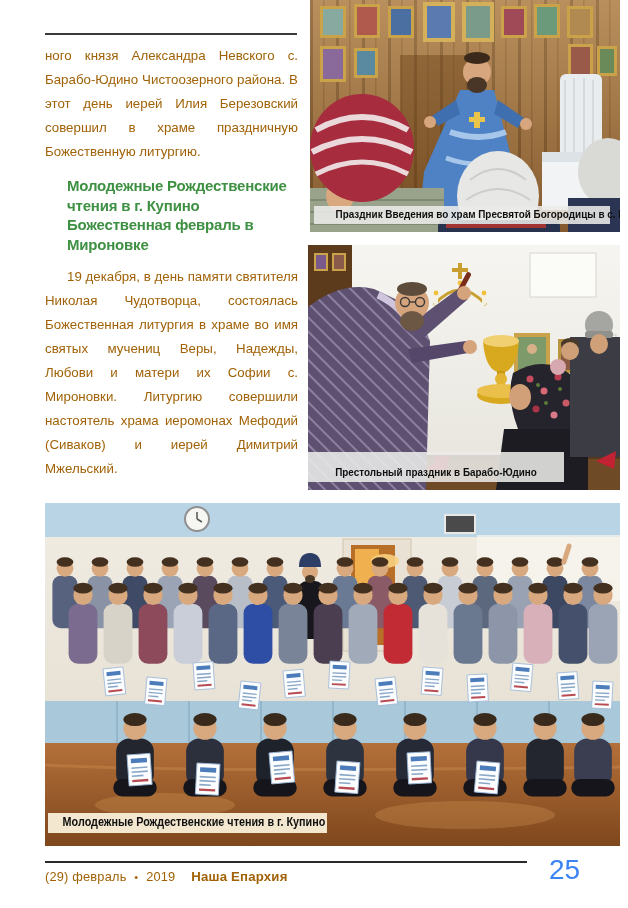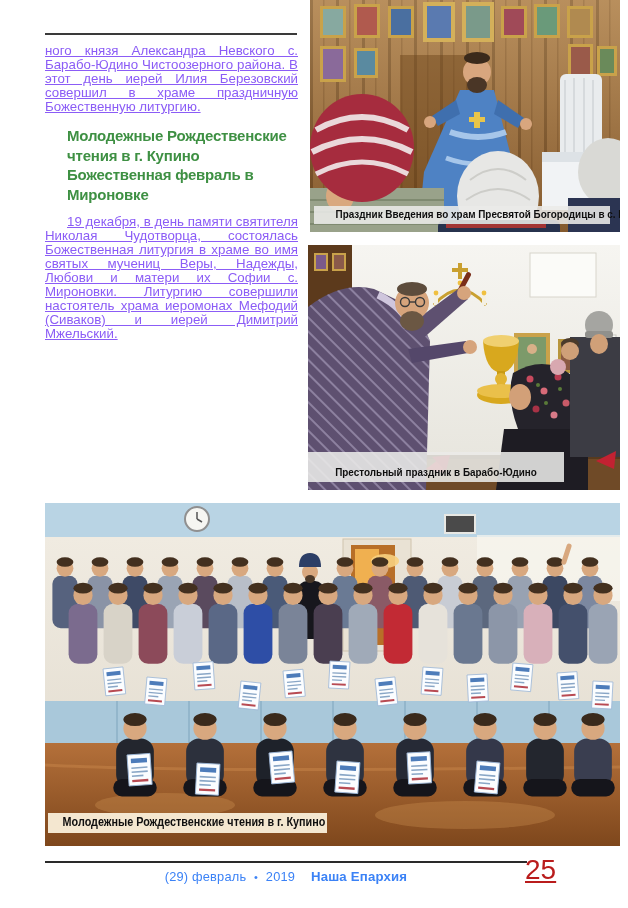--- a/index.html
+++ b/index.html
@@ -3,22 +3,22 @@
 <meta charset="utf-8">
 <style>
   html,body { margin:0; padding:0; background:#ffffff; }
   .page {
     position:relative; width:628px; height:908px; background:#ffffff;
     font-family:"Liberation Sans", sans-serif; overflow:hidden; color:#141414;
   }
   .top-rule { position:absolute; left:45px; top:33px; width:252px; height:2px; background:#3a3a3a; }
   .article-col { position:absolute; left:45px; top:44px; width:253px; }
   .body-para {
-    margin:0; font-size:13.3px; line-height:14px; text-align:justify;
-    color:#8b5cf6; hyphens:auto;text-decoration:underline; -webkit-hyphens:auto;
+    margin:0; font-size:13.3px; line-height:24px; text-align:justify;
+    color:#a16207; hyphens:auto; -webkit-hyphens:auto;
   }
   .body-para.indent { text-indent:22px; }
   .body-para + .green-heading { margin-top:12px; }
   .green-heading {
     margin:0; padding-left:22px; font-size:15px; line-height:19.5px;
     font-weight:bold; color:#3e9043; letter-spacing:-0.2px;
   }
   .green-heading + .body-para { margin-top:11px; }
 
   .photo { position:absolute; margin:0; overflow:hidden; background:#888; }
@@ -35,28 +35,28 @@
   .cond { display:inline-block; transform:scaleX(0.9); transform-origin:50% 50%; white-space:nowrap; }
   .cap1 { left:4px; right:10px; bottom:8px; }
   .cap2 { left:0; bottom:8px; padding:14px 16px 3px; }
   .cap3 {
     left:3px; bottom:13px; width:279px; background:#f4e7d0; font-size:12px;
     padding:3px 0 4px;
   }
 
   .foot-rule { position:absolute; left:45px; top:861px; width:482px; height:2px; background:#2a2a2a; }
   .footer-meta {
-    position:absolute; left:45px; top:869px; width:482px; text-align:center;
-    font-size:12.8px; color:#3b82f6; letter-spacing:0.2px;
+    position:absolute; left:45px; top:869px; width:482px; text-align:left;
+    font-size:12.8px; color:#a16207; letter-spacing:0.2px;
   }
   .footer-meta .dot { margin:0 4px; font-size:11px; }
   .footer-meta .brand { font-weight:bold; margin-left:12px; font-size:13.2px; }
   .page-number {
-    position:absolute; left:525px; top:855px; font-size:28px; line-height:30px;
-    color:#b91c1c; font-family:"Liberation Sans", sans-serif;text-decoration:underline;
+    position:absolute; left:549px; top:855px; font-size:28px; line-height:30px;
+    color:#3b82f6; font-family:"Liberation Sans", sans-serif;
   }
 </style>
 </head>
 <body>
 
 <div class="page">
 
   <div class="top-rule"></div>
 
   <div class="article-col">

